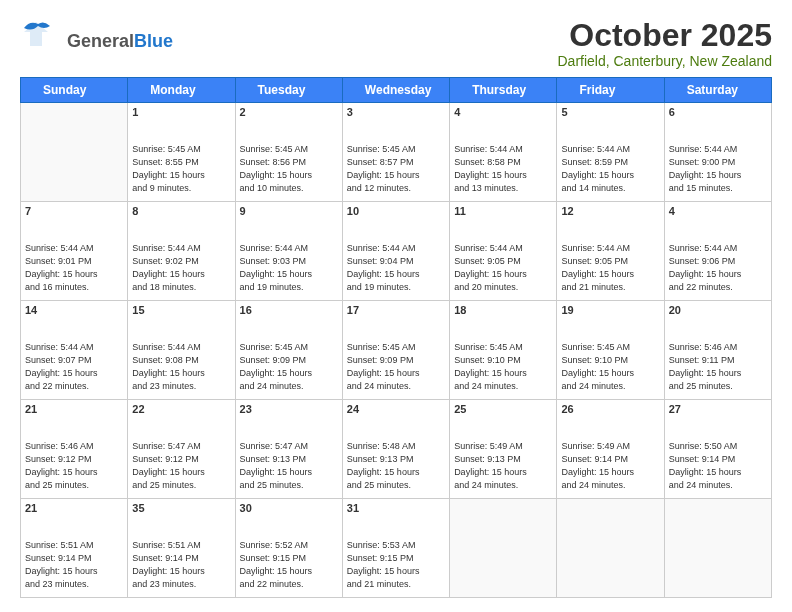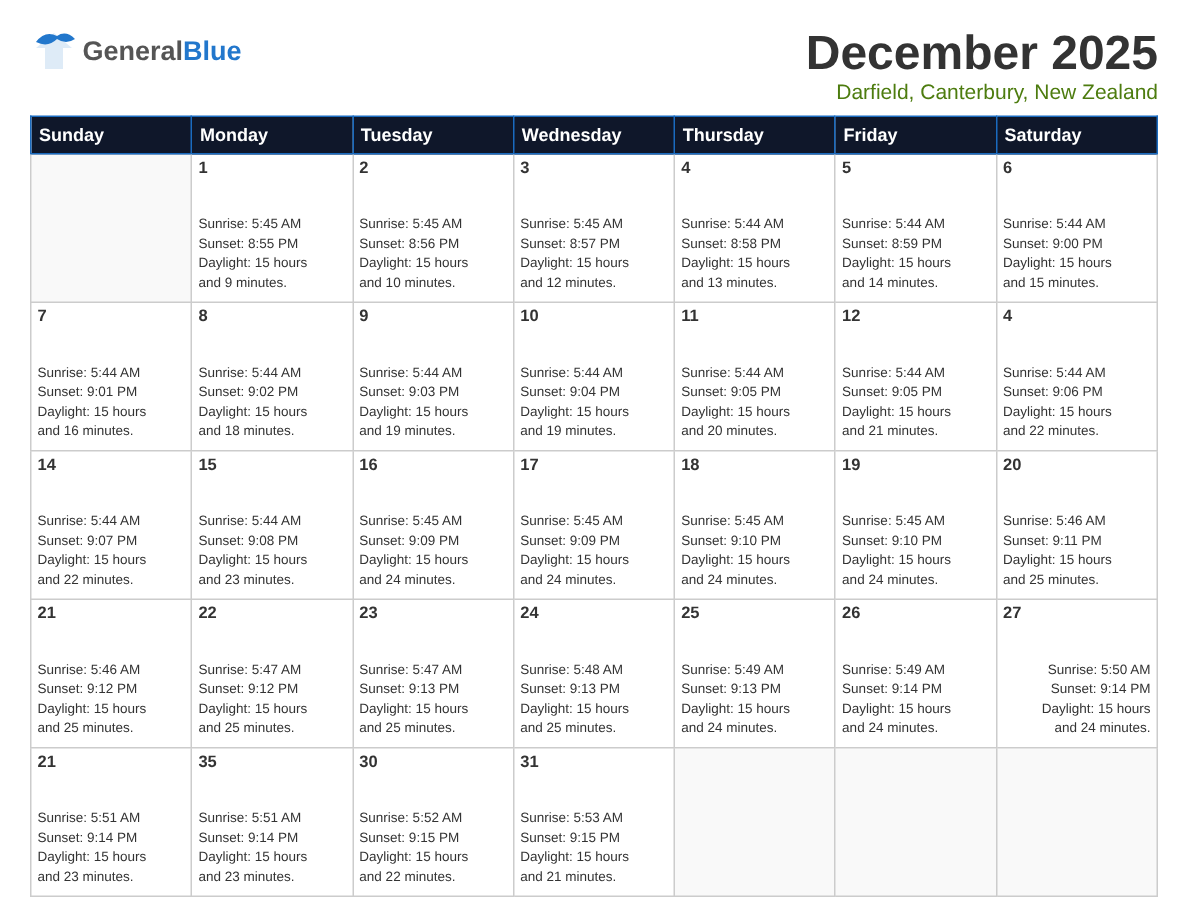--- a/index.html
+++ b/index.html
@@ -36,25 +36,25 @@
       font-size: 14px;
       color: #4d7c0f;
     }
     .calendar {
       border-collapse: collapse;
       width: 100%;
       flex: 1;
       table-layout: fixed;
     }
     .calendar th {
-      background: #0f172a;
+      background: #3b82f6;
       color: #fff;
       font-size: 12px;
       font-weight: bold;
-      padding: 5px 5px;
+      padding: 5px 22px;
       text-align: left;
       border: 1px solid #1a6bbf;
     }
     .calendar td {
       border: 1px solid #ccc;
       vertical-align: top;
       padding: 3px 4px;
       font-size: 9.5px;
       color: #333;
       height: 88px;
@@ -79,33 +79,33 @@
       flex-direction: column;
       align-items: flex-start;
     }
   </style>
 </head>
 <body>
 
 <div class="page">
   <div class="header">
     <div class="logo-wrapper">
-  <div style="display:flex;align-items:center;gap:3px;">
+  <div style="display:flex;align-items:flex-end;gap:15px;">
     <svg width="32" height="32" viewBox="0 0 32 32">
       <polygon points="16,4 28,14 22,14 22,28 10,28 10,14 4,14" fill="#2277cc" opacity="0.15"></polygon>
       <path d="M4,10 Q10,2 18,6 Q24,2 30,8 Q24,12 18,8 Q12,14 4,10Z" fill="#2277cc"></path>
       <circle cx="24" cy="7" r="2" fill="#2277cc"></circle>
     </svg>
     <div style="display:flex;flex-direction:column;line-height:1;">
       <span style="font-size:18px;font-weight:bold;"><span style="color:#555;">General</span><span style="color:#2277cc;">Blue</span></span>
     </div>
   </div>
 </div>
     <div class="title-block">
-      <div class="month-title">December 2025</div>
+      <div class="month-title">October 2025</div>
       <div class="location">Darfield, Canterbury, New Zealand</div>
     </div>
   </div>
 
   <table class="calendar">
     <thead>
       <tr>
         <th>Sunday</th>
         <th>Monday</th>
         <th>Tuesday</th>
@@ -301,21 +301,21 @@
           </td>
           <td>
             <span class="day-num">26</span>
             <div class="day-info" style="white-space: pre-line;">Sunrise: 5:49 AM
 Sunset: 9:14 PM
 Daylight: 15 hours
 and 24 minutes.</div>
           </td>
           <td>
             <span class="day-num">27</span>
-            <div class="day-info" style="white-space: pre-line; text-align: right;">Sunrise: 5:50 AM
+            <div class="day-info" style="white-space: pre-line;">Sunrise: 5:50 AM
 Sunset: 9:14 PM
 Daylight: 15 hours
 and 24 minutes.</div>
           </td>
         </tr>
         <tr>
           <td>
             <span class="day-num">21</span>
             <div class="day-info" style="white-space: pre-line;">Sunrise: 5:51 AM
 Sunset: 9:14 PM

